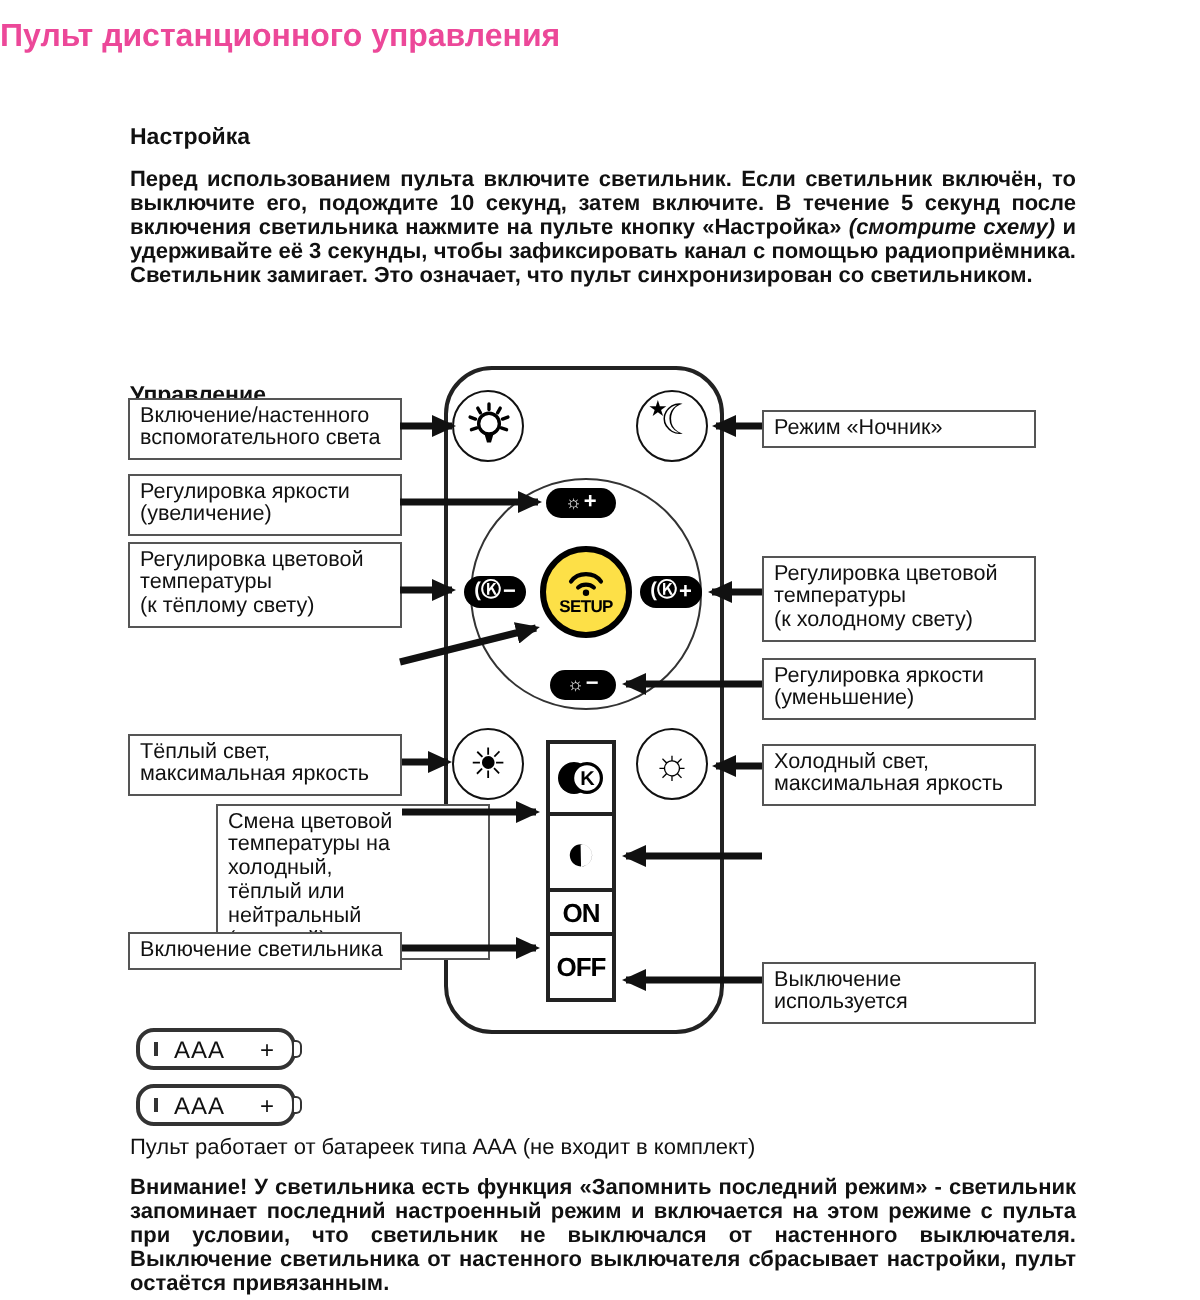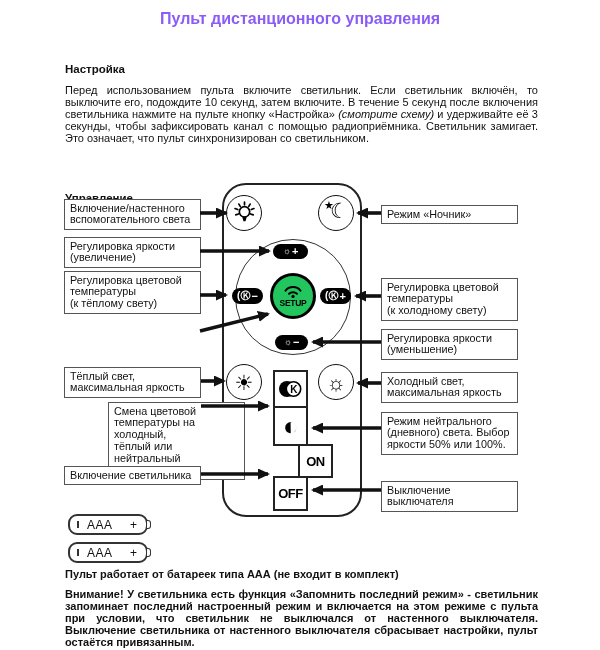--- a/index.html
+++ b/index.html
@@ -1,41 +1,41 @@
 <!DOCTYPE html>
 <html><head>
 <meta charset="utf-8">
 <style>
   html,body{margin:0;padding:0;background:#fff;}
   body{width:600px;height:650px;position:relative;overflow:hidden;
        font-family:"Liberation Sans", sans-serif;color:#1a1a1a;}
   .abs{position:absolute;}
-  .title{left:0;right:0;top:9px;text-align:center;font-size:16px;font-weight:bold;line-height:19px;color:#8b5cf6;}
+  .title{left:0;right:0;top:9px;font-size:16px;font-weight:bold;line-height:19px;color:#ec4899;}
   .h{font-weight:bold;font-size:11.5px;color:#111;}
-  .para{font-size:11px;line-height:11.9px;text-align:justify;color:#111;}
+  .para{font-size:11px;line-height:11.9px;text-align:justify;color:#111;font-weight:bold;}
   .para i{font-style:italic;}
   .warn{font-weight:bold;}
   .caption{font-size:11px;color:#111;}
   
   #diagram{left:0;top:180px;width:600px;height:390px;}
   .callout{position:absolute;width:137px;box-sizing:border-box;border:1px solid #555;background:#fff;
            font-size:10.8px;line-height:11.9px;padding:2.5px 5px;white-space:pre-line;z-index:4;color:#111;}
   .arrows{position:absolute;left:0;top:0;z-index:6;pointer-events:none;}
   .remote-body{position:absolute;left:222px;top:3px;width:140px;height:334px;box-sizing:border-box;
                border:2px solid #222;border-radius:24px;background:#fff;z-index:1;}
   .circle-btn{position:absolute;width:36px;height:36px;box-sizing:border-box;border:1.6px solid #111;
               border-radius:50%;background:#fff;display:flex;align-items:center;justify-content:center;z-index:3;}
   .big-circle{position:absolute;left:235px;top:59px;width:116px;height:116px;box-sizing:border-box;
               border:1.3px solid #333;border-radius:50%;background:#fff;z-index:2;}
   .pill{position:absolute;box-sizing:border-box;background:#000;border-radius:8px;color:#fff;
         display:flex;align-items:center;justify-content:center;gap:1px;z-index:3;
         font-weight:bold;font-size:10px;line-height:1;}
   .pill .sign{font-size:11px;}
   .setup{position:absolute;left:270px;top:93px;width:46px;height:46px;box-sizing:border-box;border:3.4px solid #000;
-         border-radius:50%;background:#22c55e;display:flex;flex-direction:column;align-items:center;justify-content:center;z-index:3;}
+         border-radius:50%;background:#fde047;display:flex;flex-direction:column;align-items:center;justify-content:center;z-index:3;}
   .setup .lbl{font-weight:bold;font-size:8.5px;letter-spacing:-0.3px;color:#000;margin-top:-1px;}
   .col{position:absolute;left:273px;top:190px;width:35px;z-index:3;}
   .cell{box-sizing:border-box;width:35px;border:2px solid #222;background:#fff;
         display:flex;align-items:center;justify-content:center;margin-top:-2px;
         font-weight:bold;font-size:13px;letter-spacing:-0.5px;color:#000;}
   .cell:first-child{margin-top:0;}
   .sun{font-size:21px;color:#000;line-height:1;}
   .moonwrap{position:relative;width:100%;height:100%;}
   .moonwrap .star{position:absolute;left:5px;top:4px;font-size:11px;color:#000;line-height:1;}
   .moonwrap .cres{position:absolute;left:11px;top:4px;font-size:21px;color:#000;line-height:1;}
@@ -125,21 +125,21 @@
     <div class="cell" style="height:38px;">
       <svg width="30" height="20" viewBox="0 0 30 20">
         <circle cx="11" cy="10" r="8" fill="#000"></circle>
         <circle cx="17.5" cy="10" r="7.2" fill="#fff" stroke="#000" stroke-width="1.6"></circle>
         <text x="17.5" y="13.6" text-anchor="middle" font-size="10" font-weight="bold" fill="#000">K</text>
       </svg>
     </div>
     <div class="cell" style="height:40px;font-size:26px;letter-spacing:0;">
       <span style="line-height:1;">◐</span>
     </div>
-    <div class="cell" style="height:34px;margin-left:25px;">
+    <div class="cell" style="height:24px;">
       <span>ON</span>
     </div>
     <div class="cell" style="height:35px;">
       <span>OFF</span>
     </div>
   </div>
 
   <div class="callout" style="left:64px;top:19px;">Включение/настенного
 вспомогательного света</div>
   <div class="callout" style="left:64px;top:57px;">Регулировка яркости
@@ -156,24 +156,21 @@
   <div class="callout" style="left:64px;top:286px;">Включение светильника</div>
 
   <div class="callout" style="left:381px;top:25px;">Режим «Ночник»</div>
   <div class="callout" style="left:381px;top:98px;">Регулировка цветовой
 температуры
 (к холодному свету)</div>
   <div class="callout" style="left:381px;top:149px;">Регулировка яркости
 (уменьшение)</div>
   <div class="callout" style="left:381px;top:192px;">Холодный свет,
 максимальная яркость</div>
-  <div class="callout" style="left:381px;top:232px;">Режим нейтрального
-(дневного) света. Выбор
-яркости 50% или 100%.</div>
-  <div class="callout" style="left:381px;top:301px;">Выключение выключателя</div>
+  <div class="callout" style="left:381px;top:301px;">Выключение используется</div>
 
   <svg class="arrows" width="600" height="390" viewBox="0 0 600 390">
     <defs>
       <marker id="ah" viewBox="0 0 12 11" markerWidth="12" markerHeight="11" refX="10" refY="5.5" orient="auto" markerUnits="userSpaceOnUse">
           <path d="M0,0 L12,5.5 L0,11 Z" fill="#111"></path>
         </marker>
     </defs>
     <g stroke="#111" stroke-width="3.6">
       <line x1="200" y1="33" x2="226" y2="33" marker-end="url(#ah)"></line>
       <line x1="200" y1="71" x2="269" y2="71" marker-end="url(#ah)"></line>
@@ -198,15 +195,15 @@
     <div class="nub"></div>
   </div>
   <div class="battery" style="top:362px;">
     <div class="tick"></div>
     <span class="aaa">AAA</span>
     <span class="plus">+</span>
     <div class="nub"></div>
   </div>
 </div>
 
-<div class="abs caption" style="left:65px;top:568px;font-weight:bold;">Пульт работает от батареек типа ААА (не входит в комплект)</div>
+<div class="abs caption" style="left:65px;top:568px;">Пульт работает от батареек типа ААА (не входит в комплект)</div>
 
 <div class="abs para warn" style="left:65px;top:589px;width:473px;">Внимание! У светильника есть функция «Запомнить последний режим» - светильник запоминает последний настроенный режим и включается на этом режиме с пульта при условии, что светильник не выключался от настенного выключателя. Выключение светильника от настенного выключателя сбрасывает настройки, пульт остаётся привязанным.</div>
 
 </body></html>

